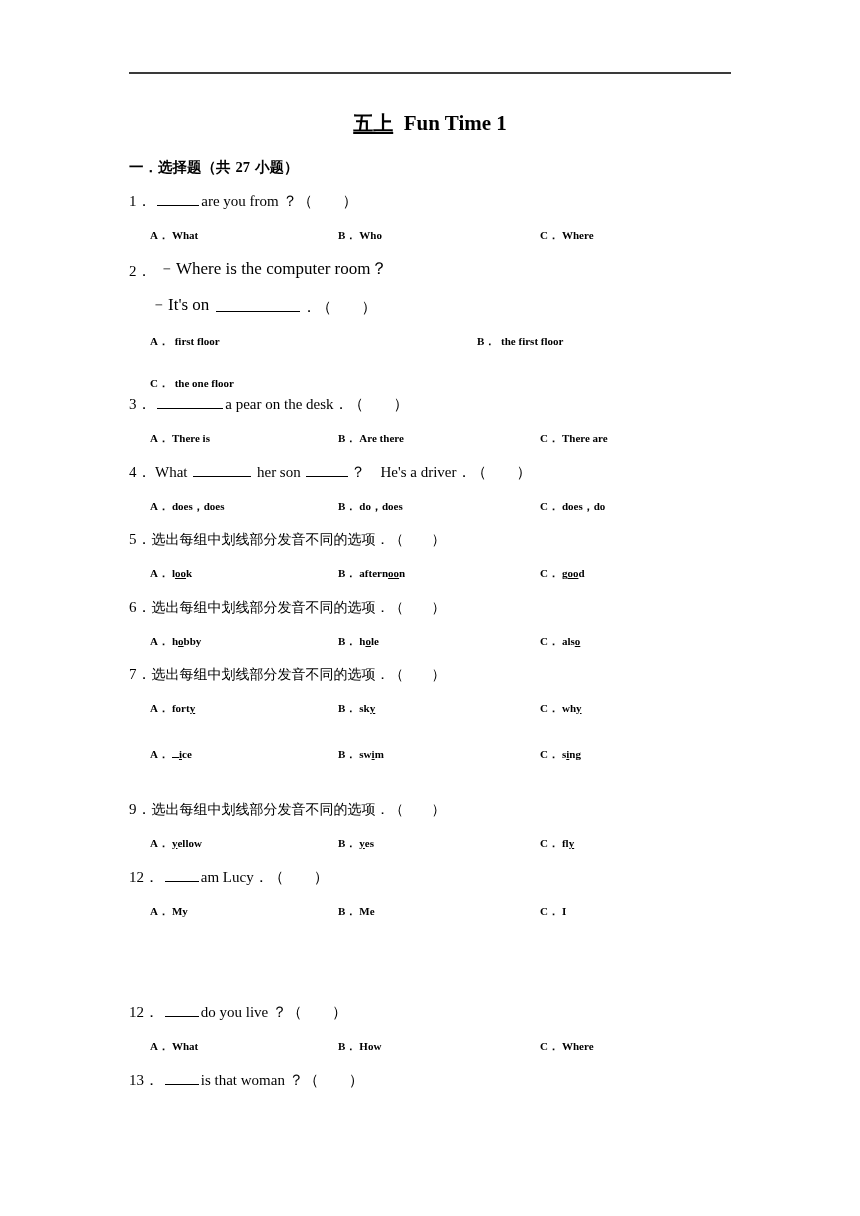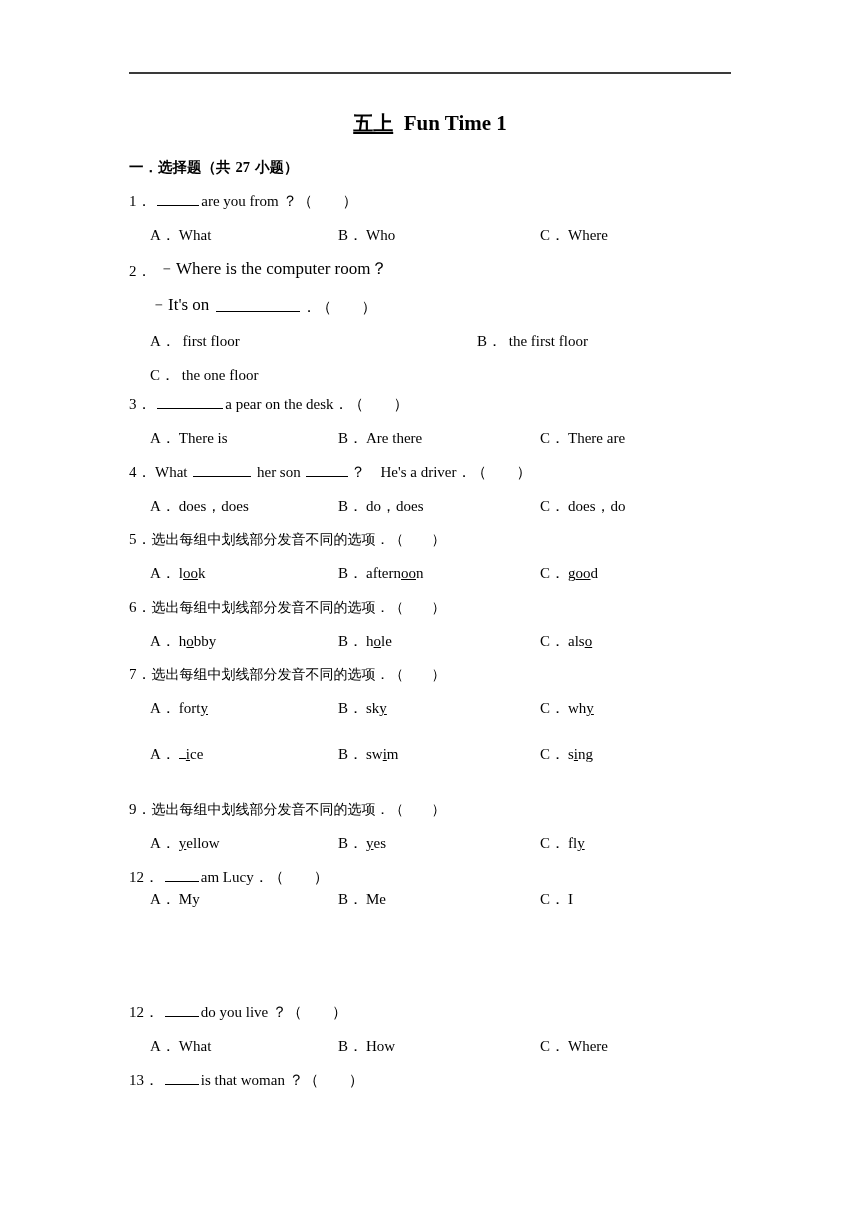--- a/index.html
+++ b/index.html
@@ -109,21 +109,22 @@
   .opt-row {
     position: relative;
     height: 22px;
     font-size: 15px;
     line-height: 22px;
     font-family: "Liberation Serif", serif;
   }
   .opt {
     position: absolute;
     white-space: nowrap;
-    font-size: 15px;
+    font-size: 11px;
+    font-weight: bold;
   }
   .opt .marker { margin-right: 3px; }
   .opt-a  { left: 21px; }
   .opt-b  { left: 209px; }
   .opt-c  { left: 411px; }
   .opt-b2 { left: 319px; margin-left: 29px; }
   .opt-c2 { left: 21px; }
   u.pron { text-decoration: underline; text-underline-offset: 1px; }
   .lead-underline {
     display: inline-block;
@@ -171,21 +172,21 @@
       <span class="qnum">2．</span>
       &nbsp;<span class="dash-mark">﹣Where is the computer room？</span>
     </div>
     <div class="q-sub" style="margin-top:12px">
       <span class="dash-mark">﹣It's on </span><span class="blank w10"></span><span>．（　　）</span>
     </div>
     <div class="opt-row" style="margin-top:12px">
       <span class="opt opt-a"><span class="marker">A．</span>&nbsp;<span>first floor</span></span>
       <span class="opt opt-b2"><span class="marker">B．</span>&nbsp;<span>the first floor</span></span>
     </div>
-    <div class="opt-row" style="margin-top:12px">
+    <div class="opt-row" style="margin-top:20px">
       <span class="opt opt-c2"><span class="marker">C．</span>&nbsp;<span>the one floor</span></span>
     </div>
   </div>
 
   <div class="q-block" style="top:393px">
     <div class="q-stem">
       <span class="qnum">3．</span>
       <span class="blank w8"></span><span>a pear on the desk．（　　）</span>
     </div>
     <div class="opt-row" style="margin-top:12px">
@@ -257,21 +258,21 @@
       <span class="opt opt-b"><span class="marker">B．</span><span></span><u class="pron">y</u><span>es</span></span>
       <span class="opt opt-c"><span class="marker">C．</span><span>fl</span><u class="pron">y</u><span></span></span>
     </div>
   </div>
 
   <div class="q-block" style="top:866px">
     <div class="q-stem">
       <span class="qnum">12．</span>
       <span class="blank w4"></span><span>am Lucy．（　　）</span>
     </div>
-    <div class="opt-row" style="margin-top:0">
+    <div class="opt-row" style="margin-top:12px">
       <span class="opt opt-a"><span class="marker">A．</span><span>My</span></span>
       <span class="opt opt-b"><span class="marker">B．</span><span>Me</span></span>
       <span class="opt opt-c"><span class="marker">C．</span><span>I</span></span>
     </div>
   </div>
 
 
   <div class="q-block" style="top:1001px">
     <div class="q-stem">
       <span class="qnum">12．</span>

